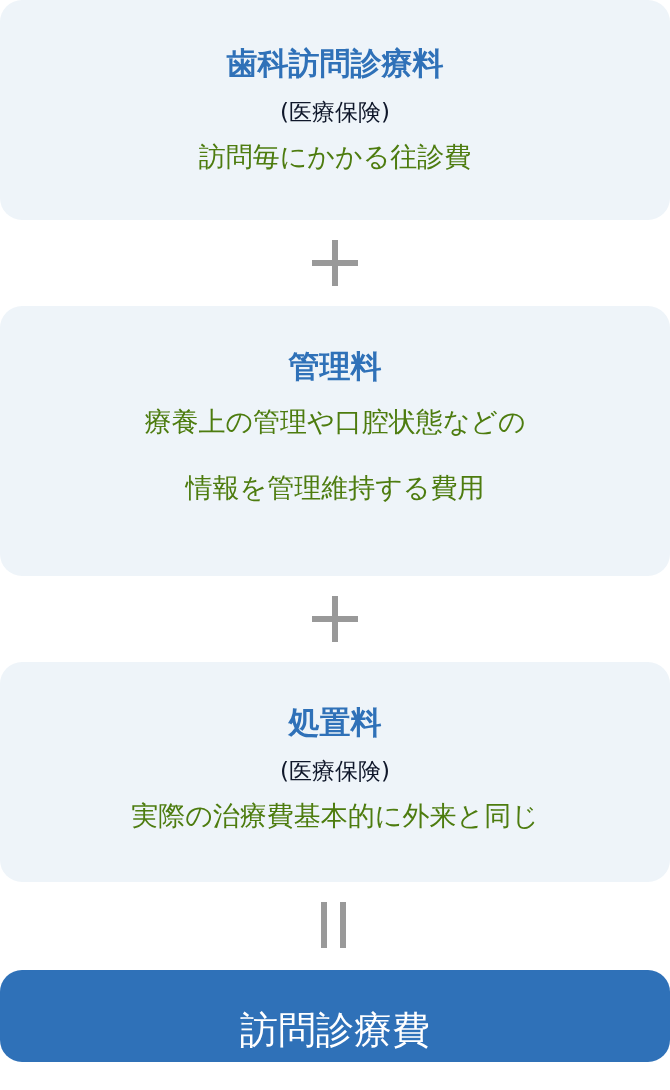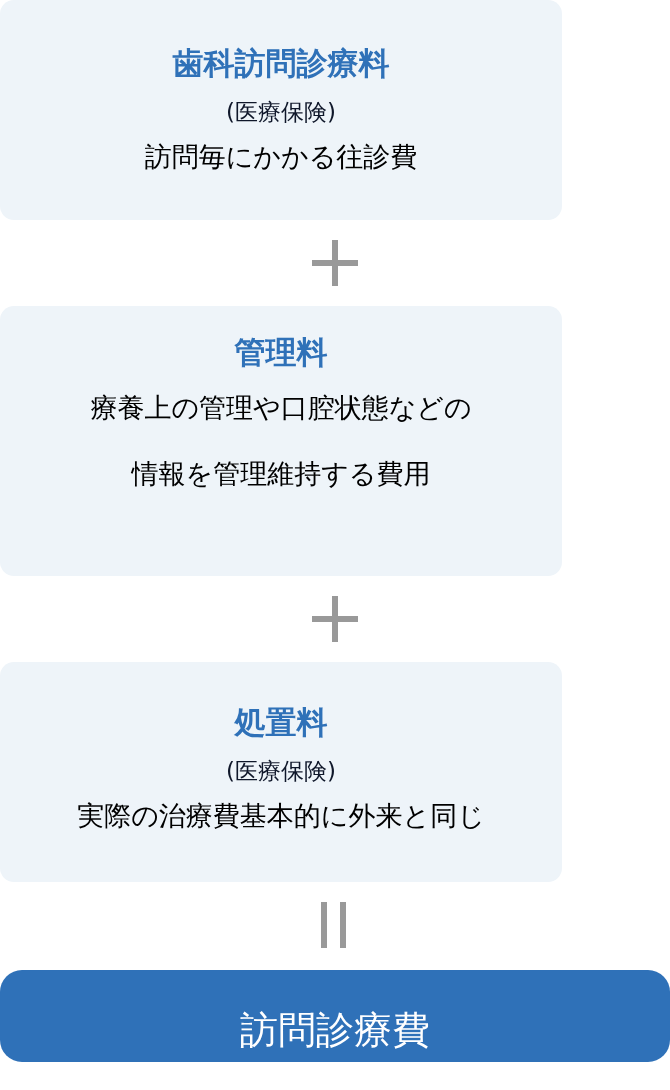--- a/index.html
+++ b/index.html
@@ -1,24 +1,24 @@
 <!DOCTYPE html>
 <html><head>
 <meta charset="utf-8">
 <style>
   html, body { margin:0; padding:0; background:#ffffff; }
   body { width:670px; height:1090px; position:relative; overflow:hidden;
          font-family:"DejaVu Sans", "Liberation Sans", sans-serif; }
-  .box { position:absolute; left:0; width:562px; background:#eef4f9; border-radius:14px;
+  .box { position:absolute; left:0; width:670px; background:#eef4f9; border-radius:22px;
          text-align:center; box-sizing:border-box; }
   .title { color:#2f71b8; font-weight:bold; font-size:31px; line-height:40px; }
   .sub { color:#0f172a; font-size:23px; line-height:30px; margin-top:14px; }
-  .desc { color:#000000; font-size:27px; line-height:48px; margin-top:6px; }
+  .desc { color:#4d7c0f; font-size:27px; line-height:48px; margin-top:6px; }
   #box1 { top:0; height:220px; padding-top:43px; }
-  #box2 { top:306px; height:270px; padding-top:26px; }
+  #box2 { top:306px; height:270px; padding-top:40px; }
   #box3 { top:662px; height:220px; padding-top:40px; }
   .plus { position:absolute; left:312px; width:46px; height:46px; }
   .plus .h { position:absolute; left:0; top:20px; width:46px; height:6px; background:#999999; }
   .plus .v { position:absolute; left:20px; top:0; width:6px; height:46px; background:#999999; }
   .eq { position:absolute; left:321px; top:902px; width:26px; height:46px; }
   .eq .b { position:absolute; top:0; width:6px; height:46px; background:#999999; }
   .result { position:absolute; left:0; top:970px; width:670px; height:92px; background:#2f71b8;
             border-radius:22px; color:#ffffff; font-size:38px; text-align:center; line-height:120px; }
 </style>
 </head>

